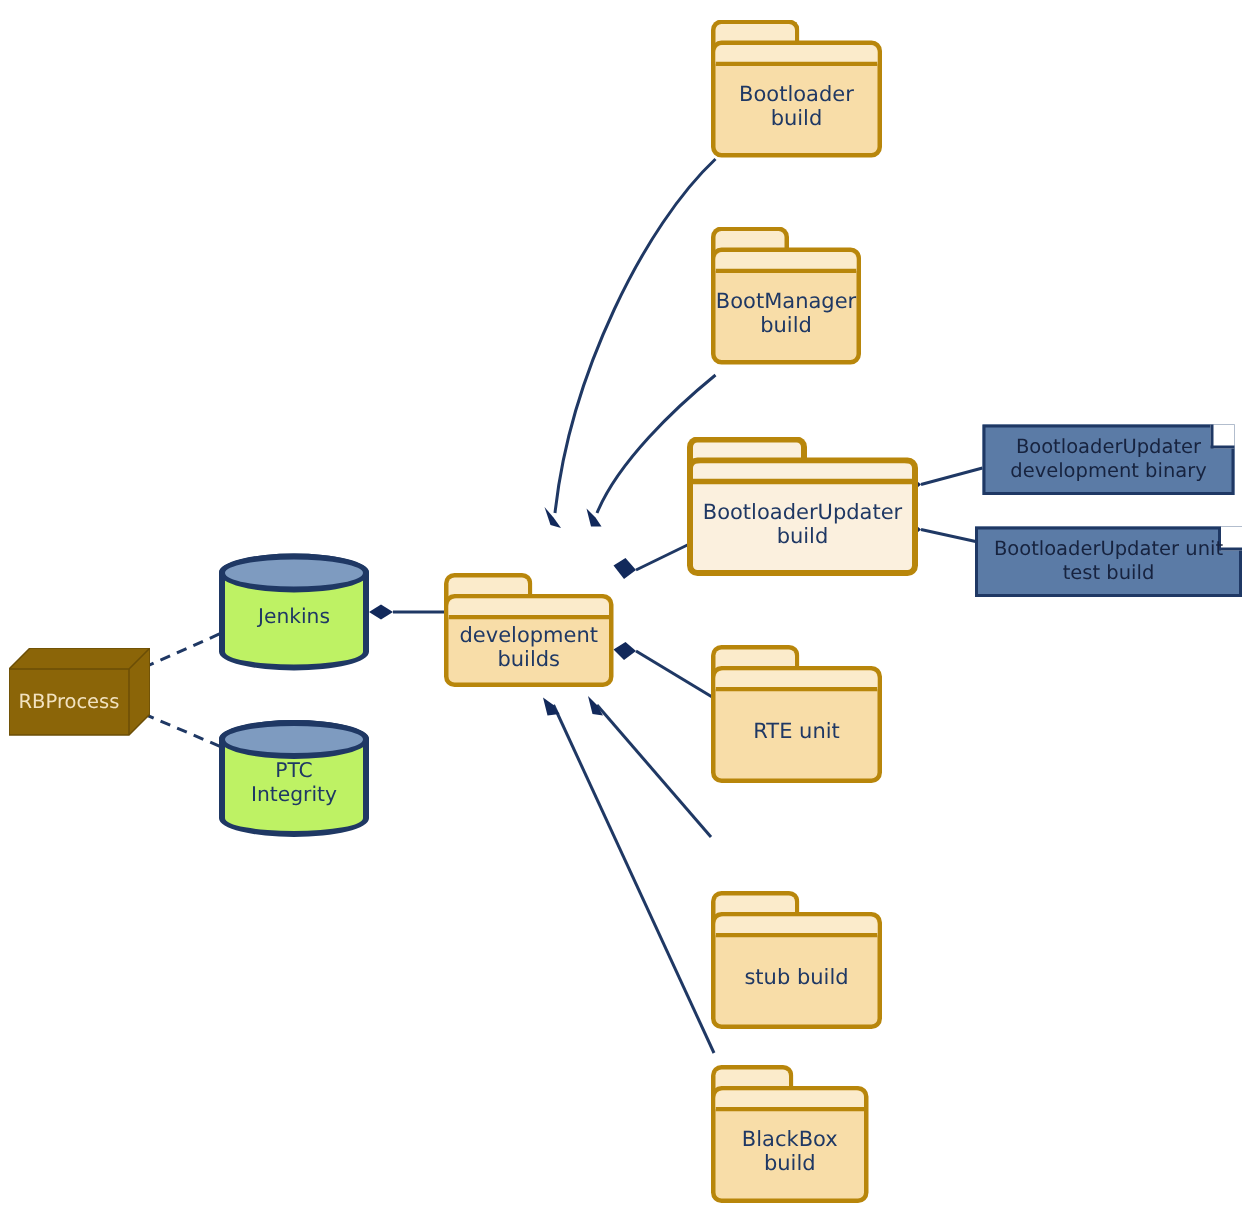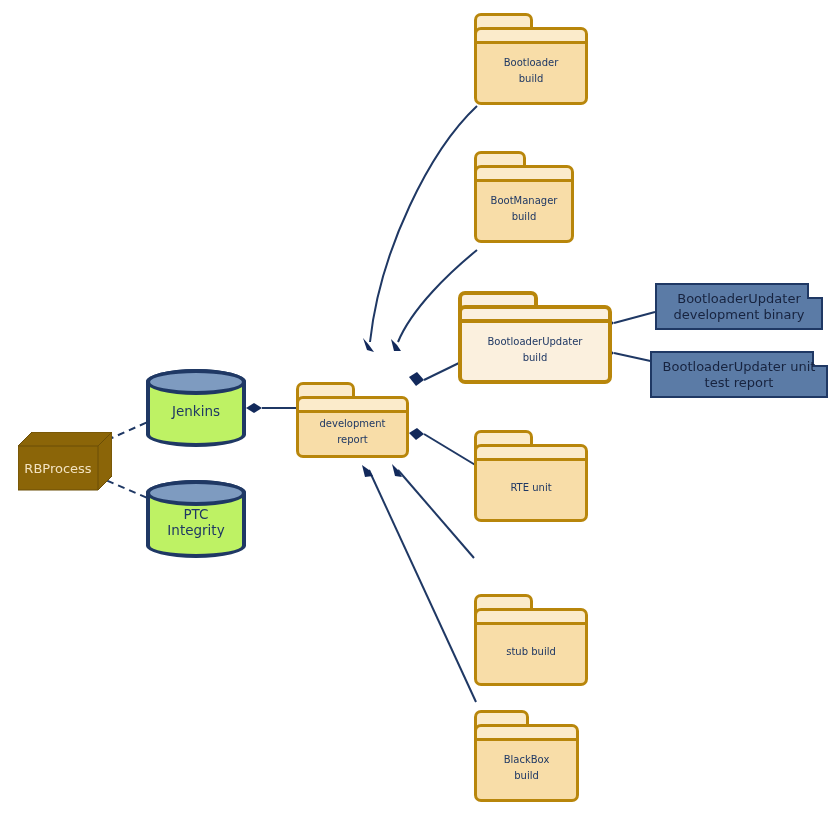--- a/index.html
+++ b/index.html
@@ -58,21 +58,21 @@
     background:#FBEBCB;
     border-radius:5px 5px 0 0;
     box-sizing:border-box;
     border-bottom:3px solid #B8860B;
   }
   .pkg .label{
     position:relative;
     z-index:3;
     text-align:center;
     color:#1F3864;
-    font-size:10px;
+    font-size:14px;
     line-height:16px;
     padding:0 6px;
     white-space:pre-line;
     margin-top:10px;
   }
   
   .pkg.hl .tab{ background:#FBF0DE; border-width:4px; }
   .pkg.hl .body{ background:#FBF0DE; border-width:4px; }
   .pkg.hl .strip{ background:#FBF0DE; border-bottom-width:4px; }
 
@@ -105,21 +105,20 @@
     color:#1F3864;
     font-size:13.5px;
     line-height:16px;
     white-space:pre-line;
     margin-top:6px;
   }
 
   
   .node3d{
     position:absolute;
-    margin-left:12px;
   }
 
   
   .note{
     position:absolute;
     box-sizing:border-box;
     background:#5B7BA6;
     border:2px solid #1F3864;
     display:flex;
     align-items:center;
@@ -204,21 +203,21 @@
     <div class="cap"></div>
     <div class="dblabel">PTC
 Integrity</div>
   </div>
 
   <div class="pkg" style="left:296px; top:382px; width:113px; height:76px;">
     <div class="tab"></div>
     <div class="body">
       <div class="strip"></div>
       <div class="label">development
-report</div>
+builds</div>
     </div>
   </div>
 
   <div class="pkg" style="left:474px; top:13px; width:114px; height:92px;">
     <div class="tab"></div>
     <div class="body">
       <div class="strip"></div>
       <div class="label">Bootloader
 build</div>
     </div>
@@ -269,16 +268,16 @@
 
   <div class="note" style="left:655px; top:283px; width:168px; height:47px;">
     <div class="fold"></div>
     <div class="ntext">BootloaderUpdater
 development binary</div>
   </div>
 
   <div class="note" style="left:650px; top:351px; width:178px; height:47px;">
     <div class="fold"></div>
     <div class="ntext">BootloaderUpdater unit
-test report</div>
+test build</div>
   </div>
 
 </div>
 
 </body></html>

